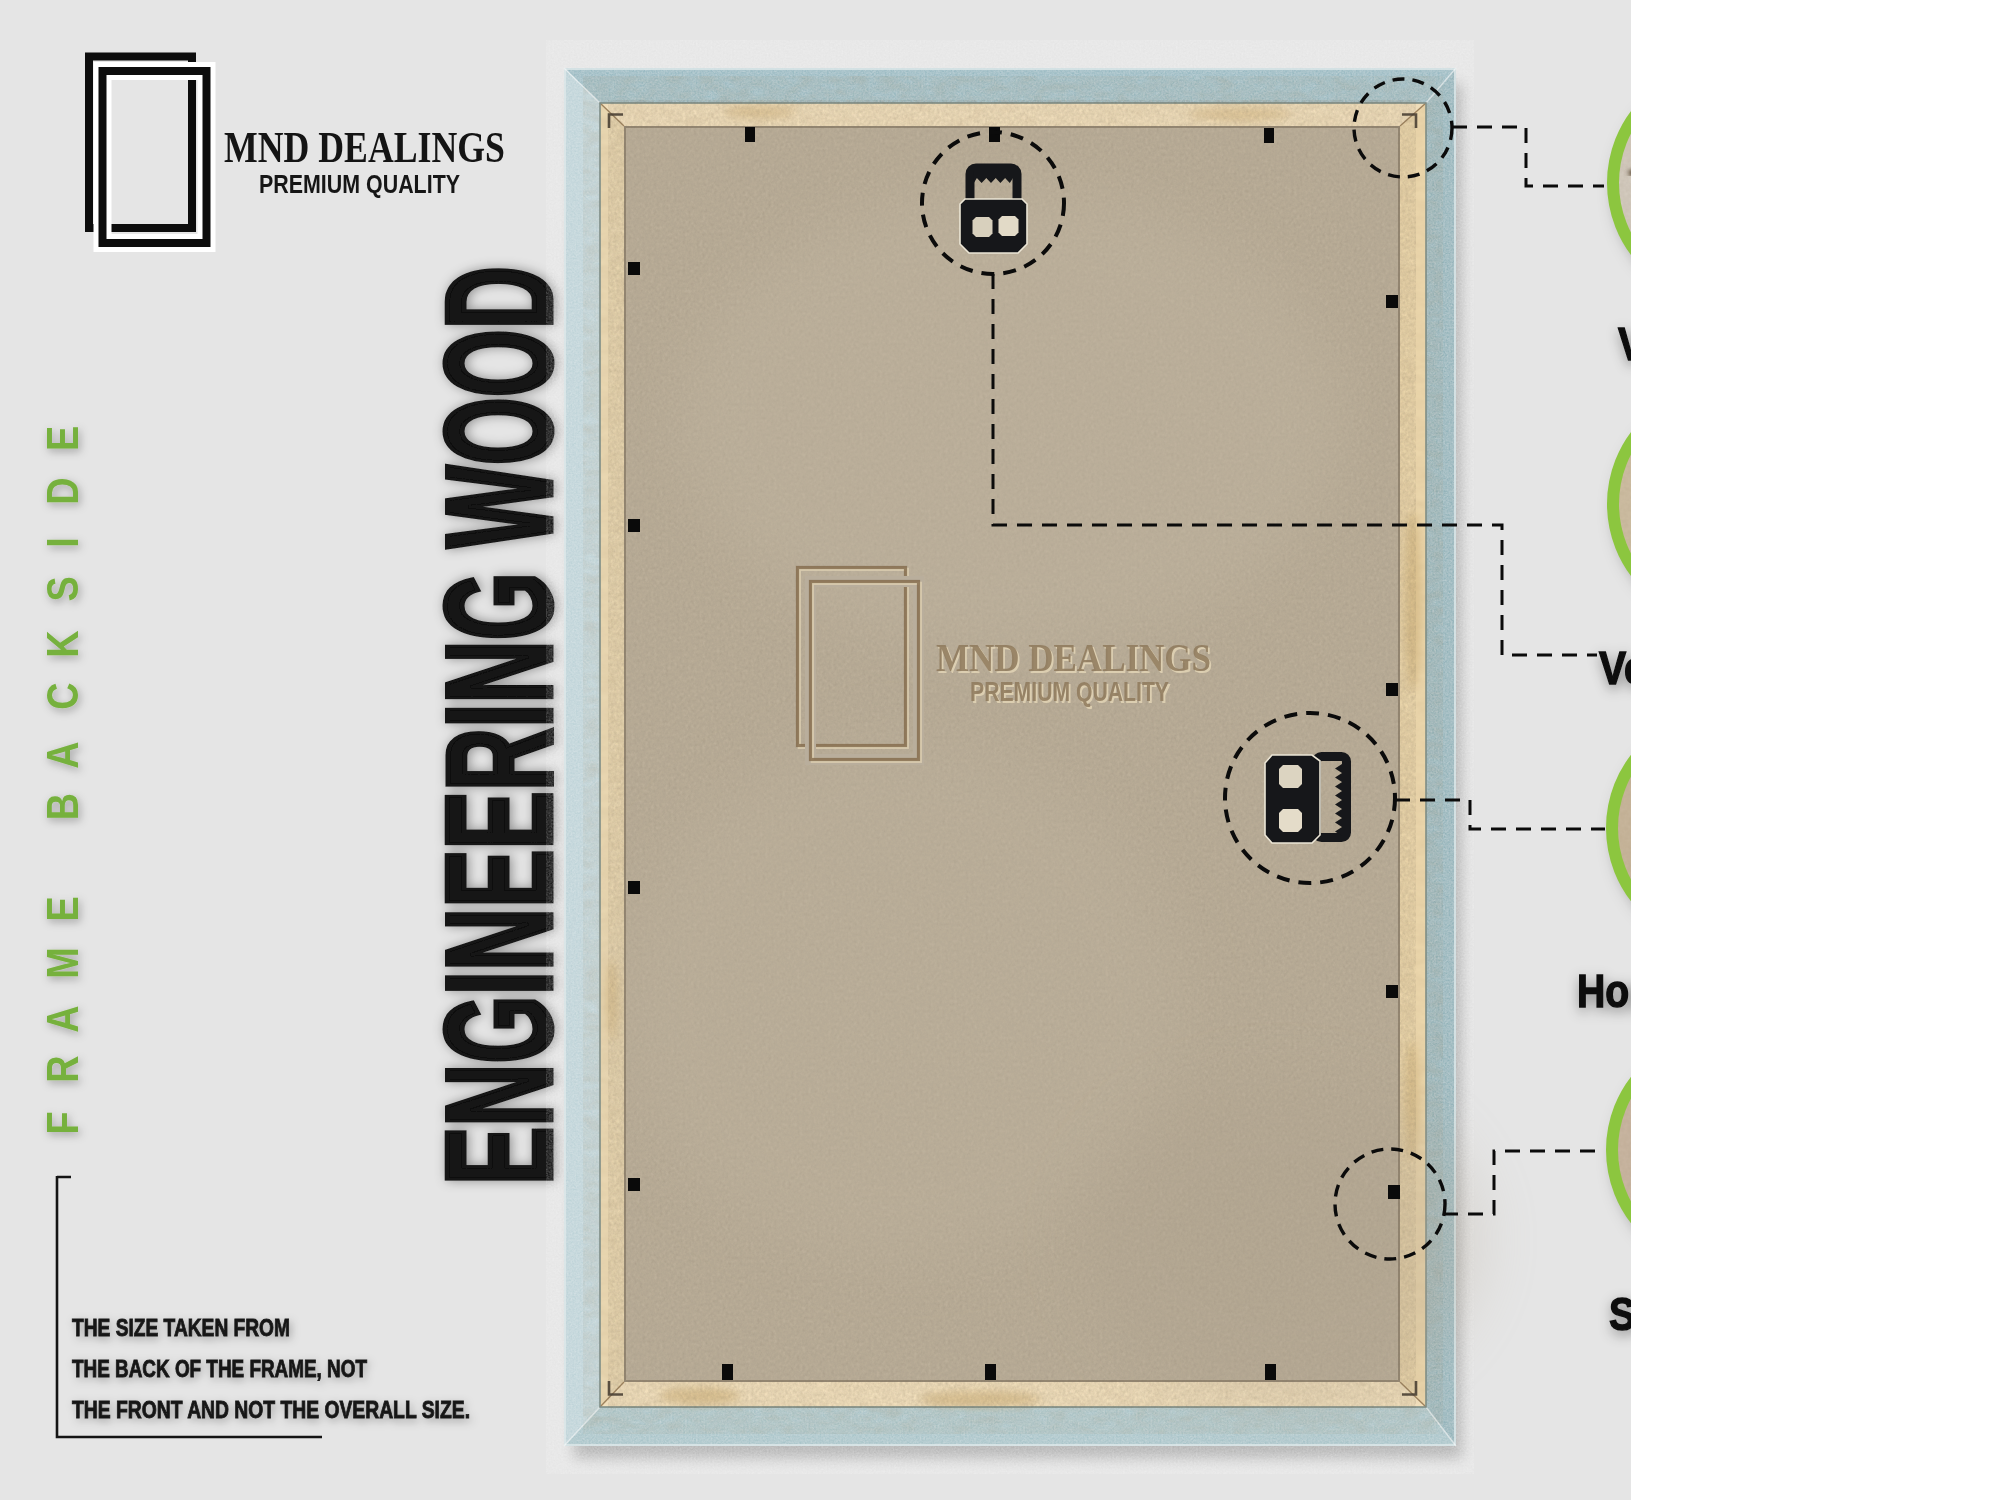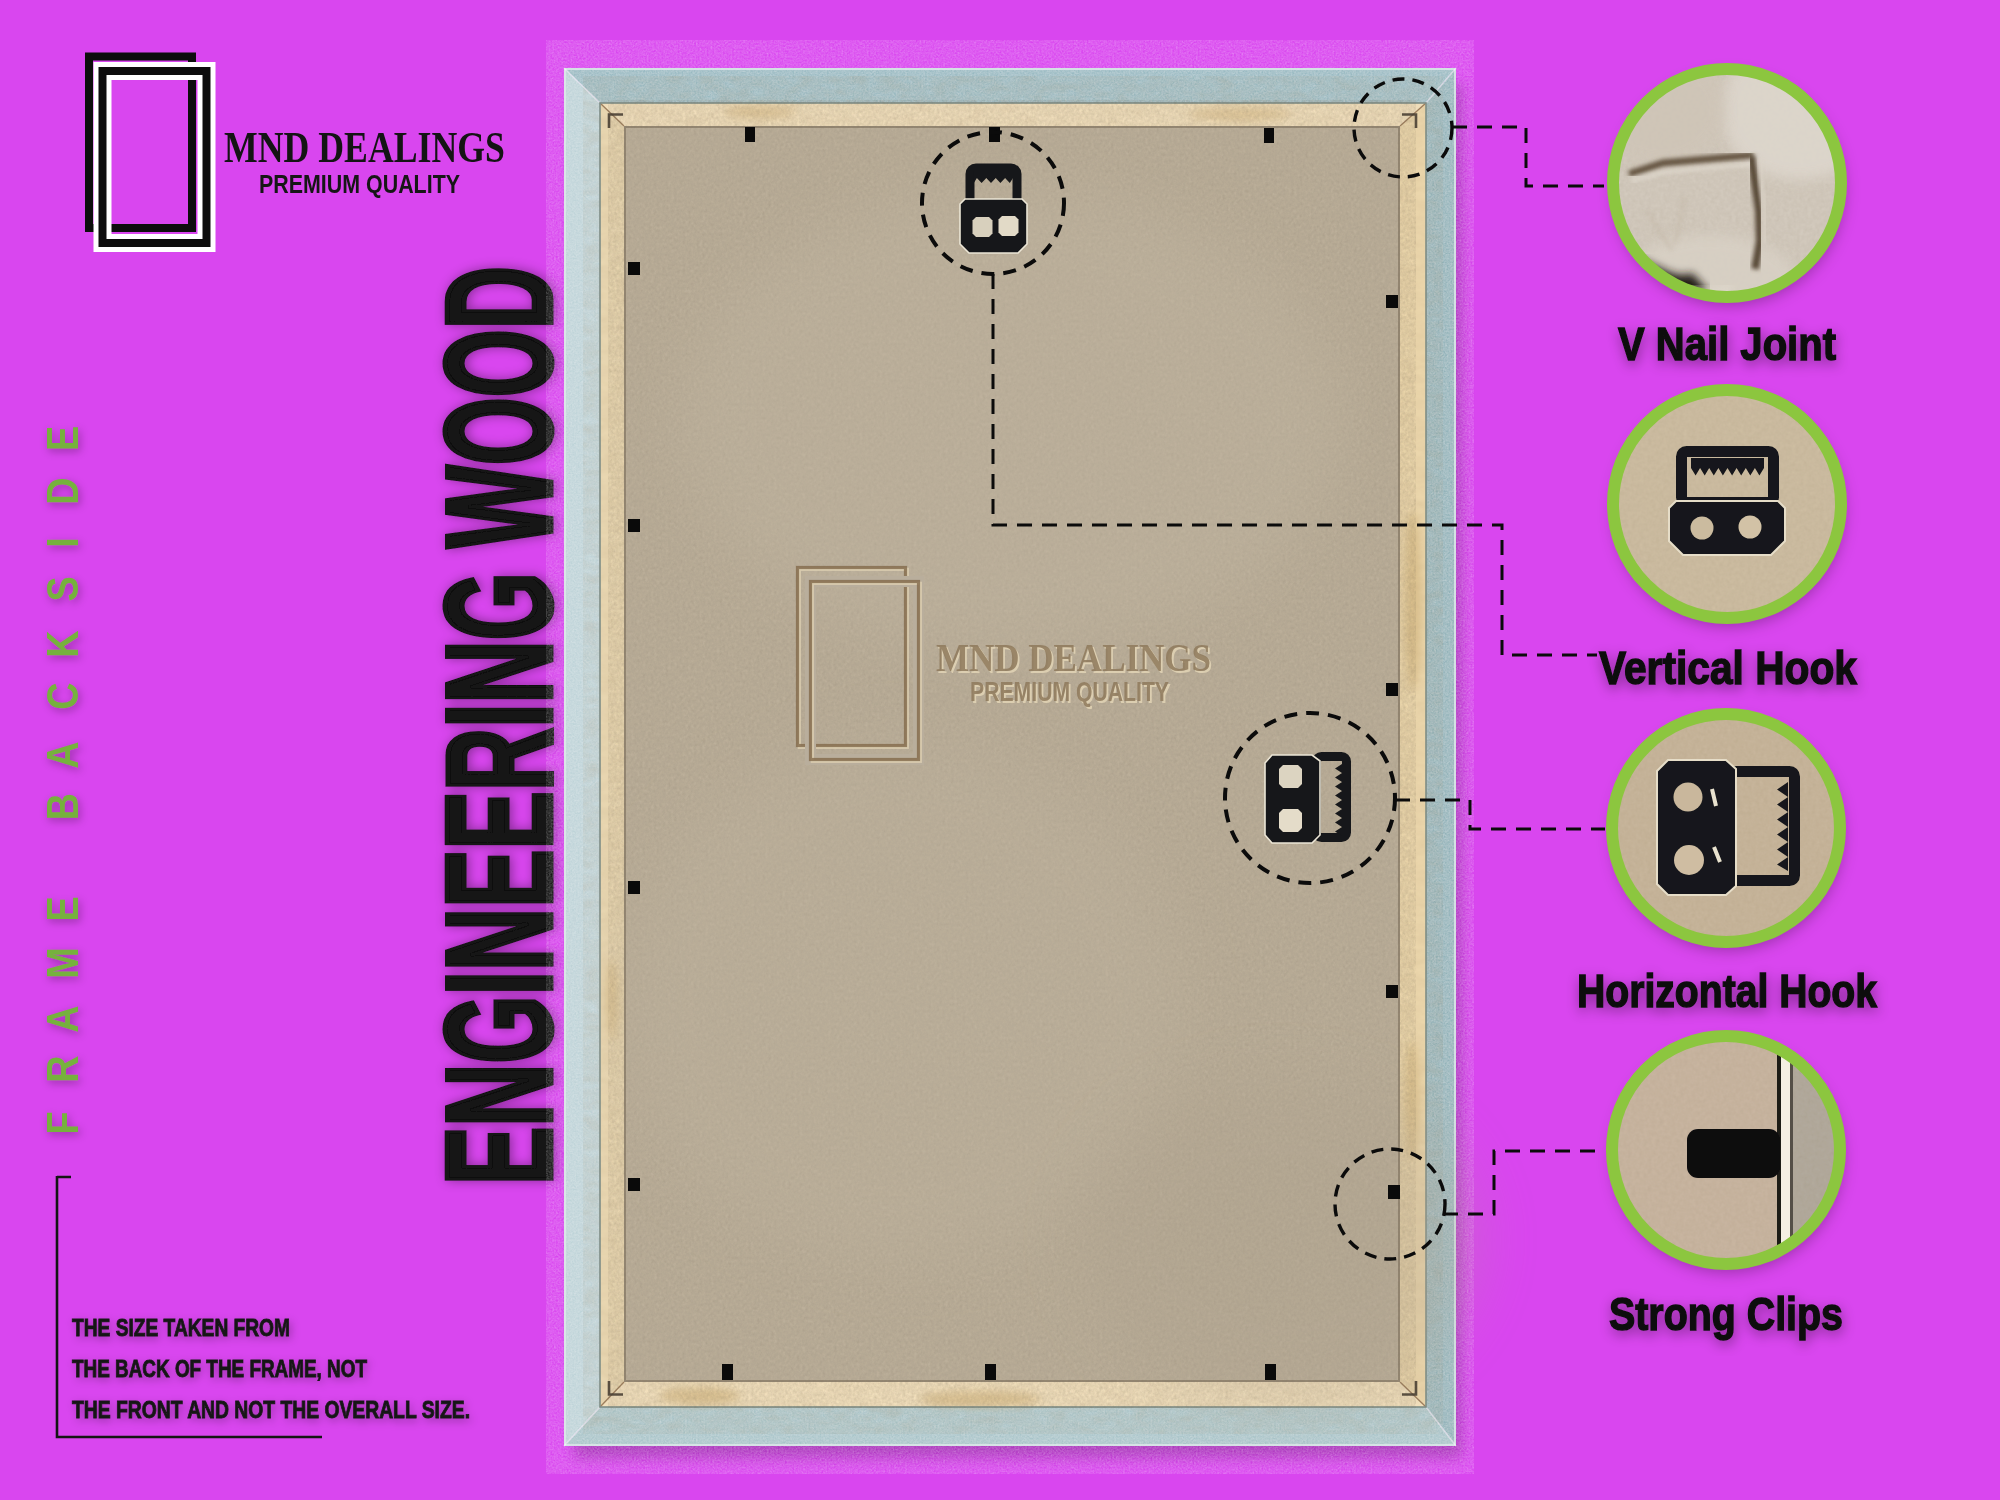--- a/index.html
+++ b/index.html
@@ -1,16 +1,16 @@
 <!DOCTYPE html>
 <html><head>
 <meta charset="utf-8">
 <style>
   html,body{margin:0;padding:0;background:#ffffff;}
-  #page{position:relative;width:2000px;height:1500px;overflow:hidden;background:#d946ef;
+  #page{position:relative;width:1631px;height:1500px;overflow:hidden;background:#e5e5e5;
         font-family:"Liberation Sans", sans-serif;}
   svg{position:absolute;left:0;top:0;}
 </style>
 </head>
 <body>
 <div id="page">
 <svg width="2000" height="1500" viewBox="0 0 2000 1500">
 <defs>
   <filter id="softsh" x="-20%" y="-20%" width="140%" height="140%">
     <feDropShadow dx="2" dy="7" stdDeviation="8" flood-color="#000000" flood-opacity="0.30"></feDropShadow>

